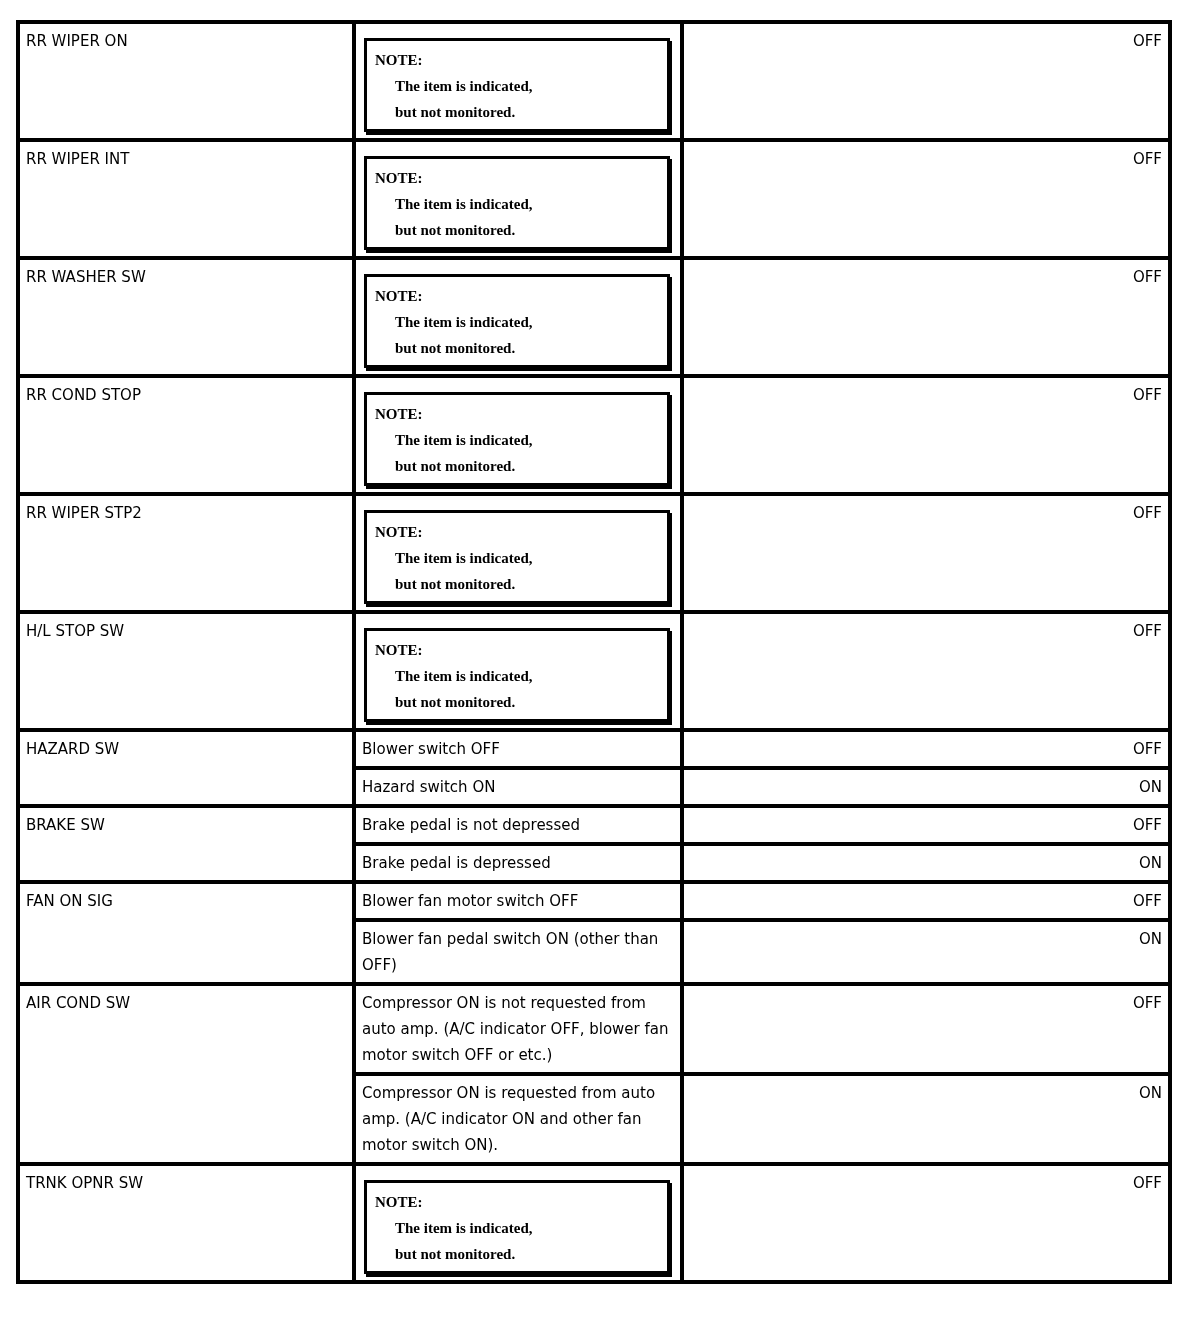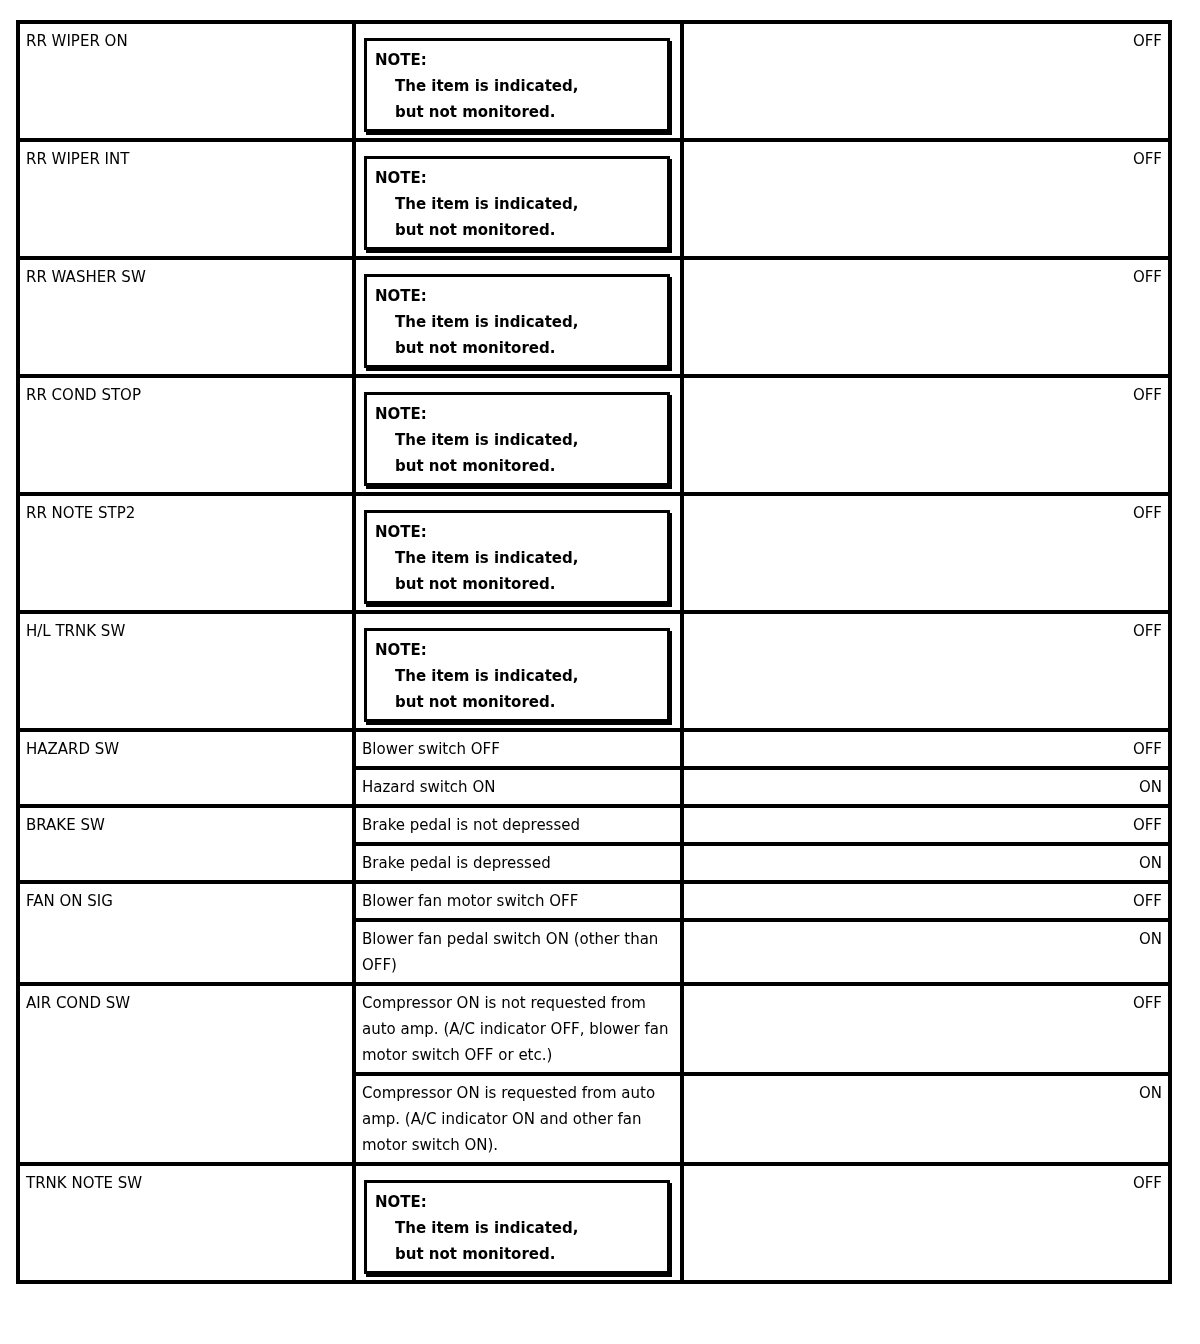--- a/index.html
+++ b/index.html
@@ -23,20 +23,21 @@
     td.item { padding-left: 6px; }
     td.value { text-align: right; }
     td.cond { padding: 2px 4px; }
     .note-box {
       margin: 10px 4px 2px 2px;
       border: 3px solid #000;
       box-shadow: 2px 3px 0 0 #000;
       padding: 6px 8px 4px 8px;
       font-weight: bold;
       line-height: 26px;
+      font-family: Liberation Serif, serif;
     }
     .note-box .note-body { padding-left: 20px; }
     tr.note-row td { height: 106px; }
   </style>
 </head>
 <body>
 
 <table class="monitor">
   <colgroup>
       <col class="c1">
@@ -87,33 +88,33 @@
         <div class="note-box">
           <div>NOTE:</div>
           <div class="note-body">The item is indicated,</div>
           <div class="note-body">but not monitored.</div>
         </div>
       </td>
       <td class="value">OFF</td>
     </tr>
 
     <tr class="note-row">
-      <td class="item">RR NOTE STP2</td>
+      <td class="item">RR WIPER STP2</td>
       <td class="cond">
         <div class="note-box">
           <div>NOTE:</div>
           <div class="note-body">The item is indicated,</div>
           <div class="note-body">but not monitored.</div>
         </div>
       </td>
       <td class="value">OFF</td>
     </tr>
 
     <tr class="note-row">
-      <td class="item">H/L TRNK SW</td>
+      <td class="item">H/L STOP SW</td>
       <td class="cond">
         <div class="note-box">
           <div>NOTE:</div>
           <div class="note-body">The item is indicated,</div>
           <div class="note-body">but not monitored.</div>
         </div>
       </td>
       <td class="value">OFF</td>
     </tr>
 
@@ -151,21 +152,21 @@
       <td class="item" rowspan="2">AIR COND SW</td>
       <td class="cond">Compressor ON is not requested from auto amp. (A/C indicator OFF, blower fan motor switch OFF or etc.)</td>
       <td class="value">OFF</td>
     </tr>
     <tr>
       <td class="cond">Compressor ON is requested from auto amp. (A/C indicator ON and other fan motor switch ON).</td>
       <td class="value">ON</td>
     </tr>
 
     <tr class="note-row">
-      <td class="item">TRNK NOTE SW</td>
+      <td class="item">TRNK OPNR SW</td>
       <td class="cond">
         <div class="note-box">
           <div>NOTE:</div>
           <div class="note-body">The item is indicated,</div>
           <div class="note-body">but not monitored.</div>
         </div>
       </td>
       <td class="value">OFF</td>
     </tr>
   </tbody>

